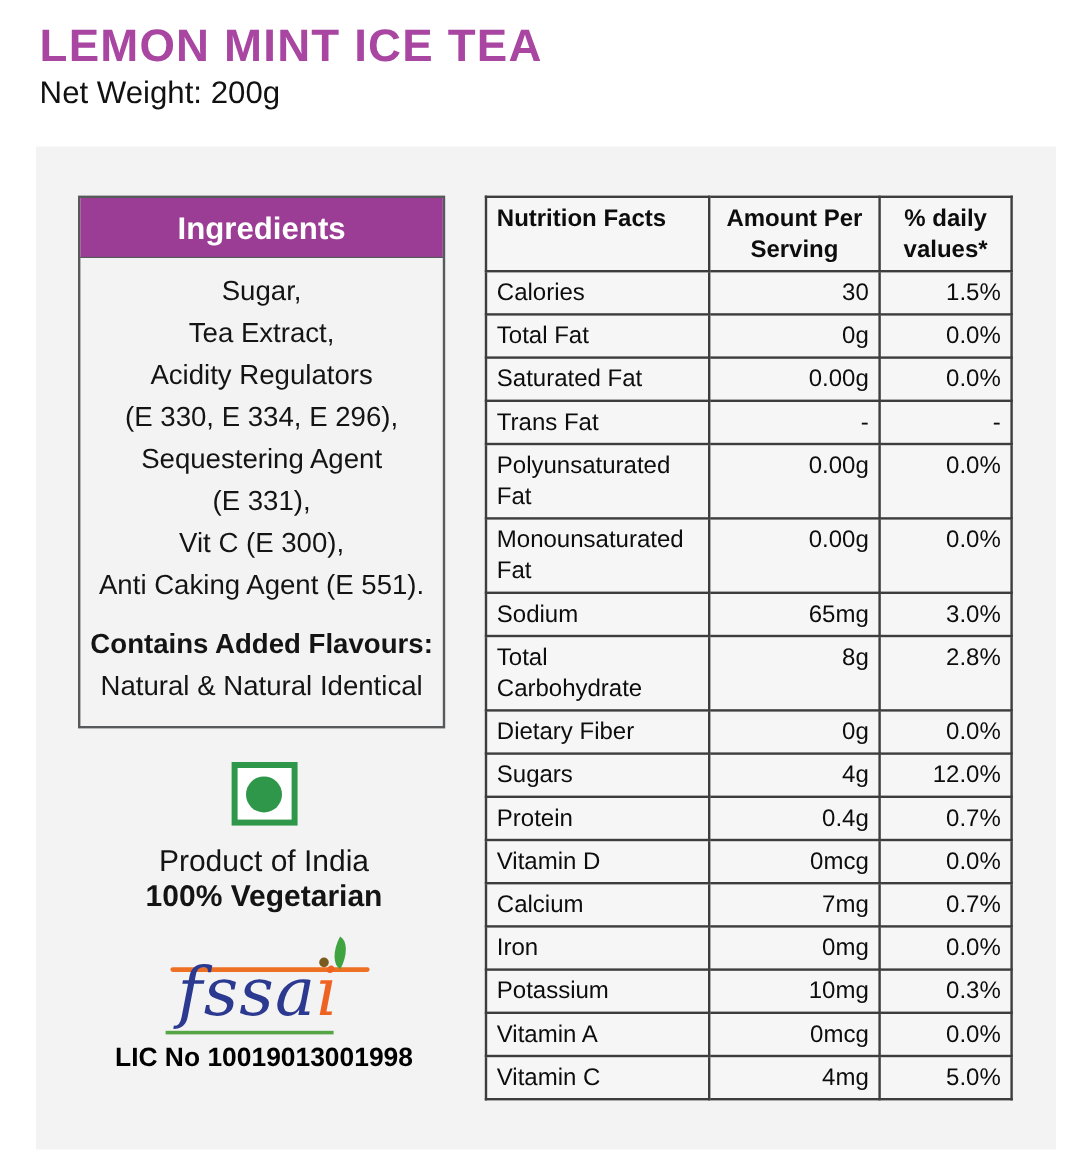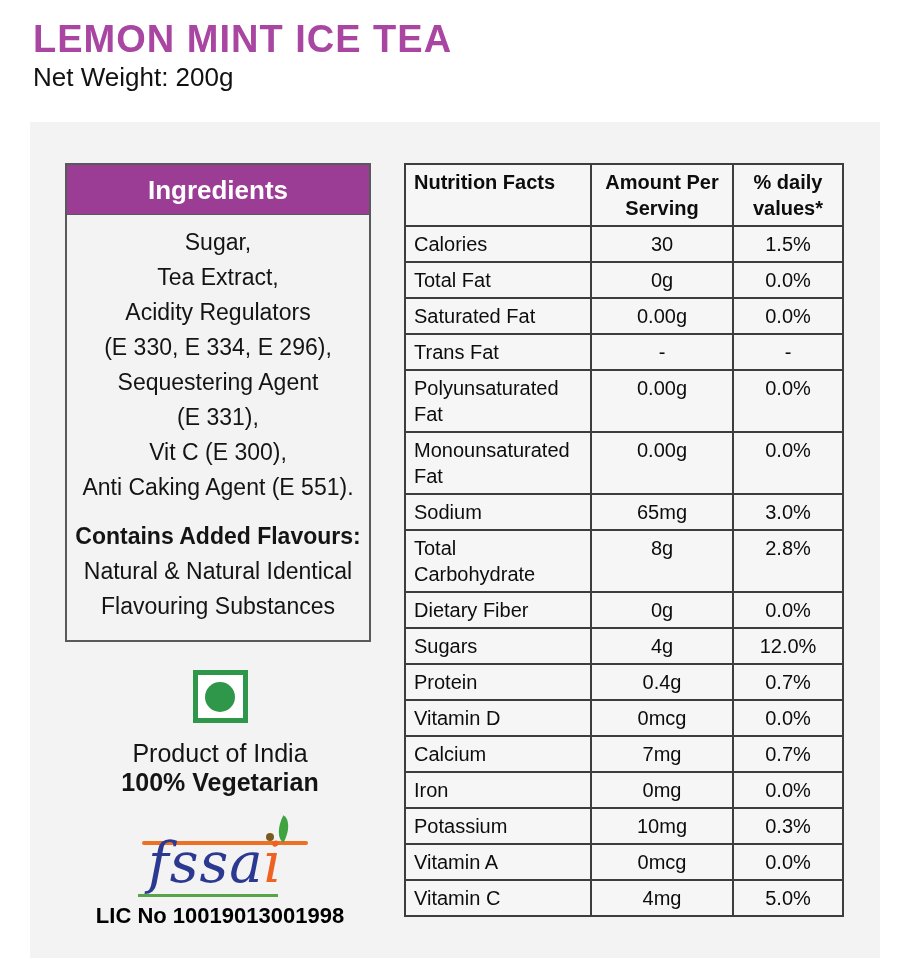--- a/index.html
+++ b/index.html
@@ -139,21 +139,21 @@
     line-height: 26px;
     background: #f6f6f7;
     vertical-align: top;
   }
   .nutrition-table col.c-label { width: 186px; }
   .nutrition-table col.c-amount { width: 142px; }
   .nutrition-table col.c-dv { width: 110px; }
   .nutrition-table th { font-weight: bold; text-align: center; }
   .nutrition-table th.h-label { text-align: left; }
   .nutrition-table td.col-label { text-align: left; }
-  .nutrition-table td.col-val { text-align: center; }
+  .nutrition-table td.col-val { text-align: right; }
 </style>
 </head>
 <body>
 
 <div class="page">
 
   <div class="product-title">LEMON MINT ICE TEA</div>
   <div class="net-weight">Net Weight: 200g</div>
 
   <div class="panel">
@@ -167,21 +167,20 @@
           <div>Sugar,</div>
             <div>Tea Extract,</div>
             <div>Acidity Regulators</div>
             <div>(E 330, E 334, E 296),</div>
             <div>Sequestering Agent</div>
             <div>(E 331),</div>
             <div>Vit C (E 300),</div>
             <div>Anti Caking Agent (E 551).</div>
             <div class="flavours-heading">Contains Added Flavours:</div>
           <div>Natural &amp; Natural Identical</div>
-          <div>Flavouring Substances</div>
         </div>
       </div>
 
       <div class="veg-mark">
         <div class="veg-dot"></div>
       </div>
 
       <div class="product-of-india">Product of India</div>
       <div class="vegetarian-100">100% Vegetarian</div>
 

